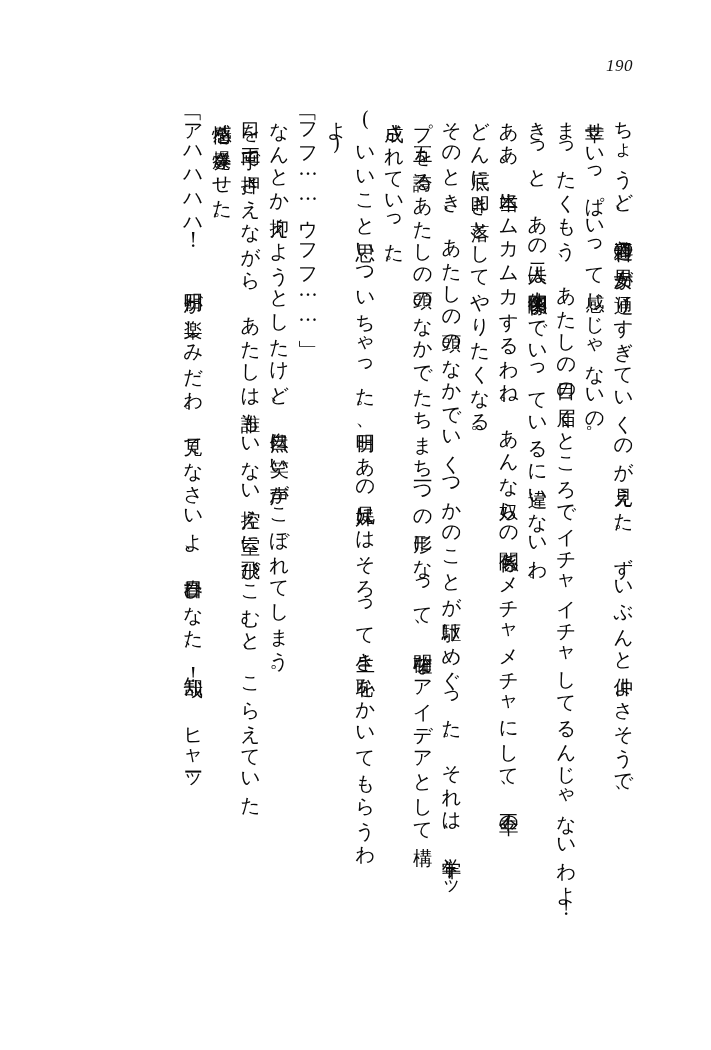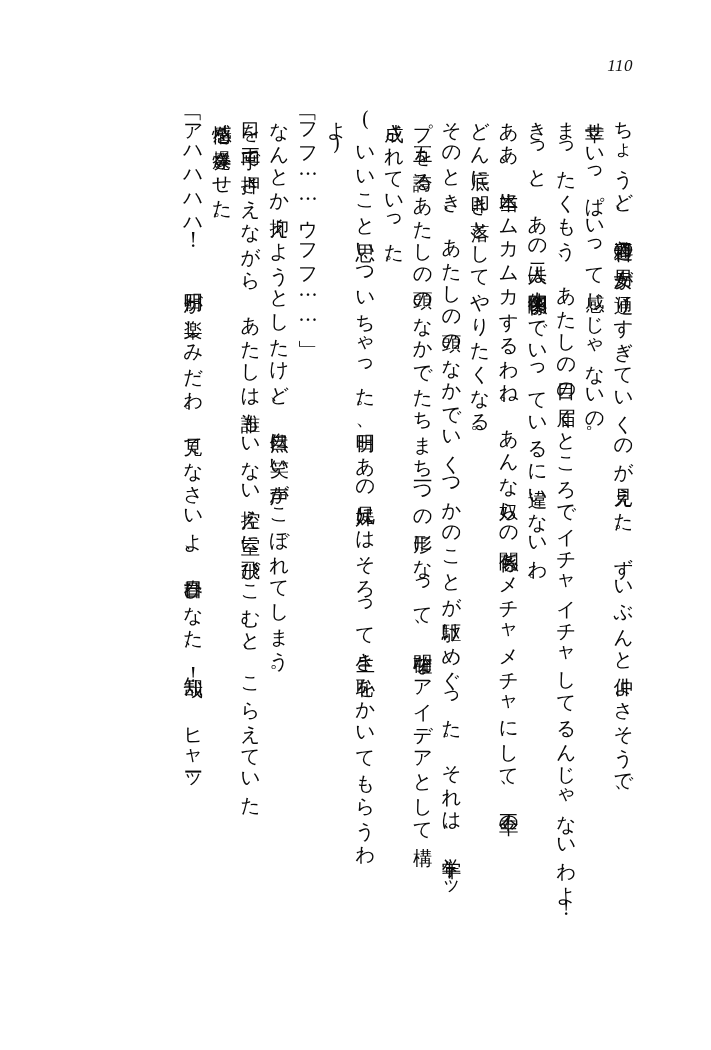--- a/index.html
+++ b/index.html
@@ -64,21 +64,21 @@
   }
 
   
   .vcol { font-weight: 400; }
 </style>
 </head>
 <body>
 
 <div id="page">
 
-  <div id="page-number">110</div>
+  <div id="page-number">190</div>
 
   <div id="text-block">
     <div class="vcol">ちょうど、普通科の男女が通りすぎていくのが見えた。ずいぶんと仲よさそうで、</div>
     <div class="vcol">幸せいっぱいって感じじゃないの。</div>
     <div class="vcol">まったくもう、あたしの目の届くところでイチャイチャしてるんじゃないわよ!</div>
     <div class="vcol">きっと、あの二人は肉体関係までいっているに違いないわ。</div>
     <div class="vcol">ああ、本当にムカムカするわね。あんな奴らの関係もメチャメチャにして、不幸の</div>
     <div class="vcol">どん底に叩き落としてやりたくなる。</div>
     <div class="vcol">そのとき、あたしの頭のなかでいくつかのことが駆けめぐった。それは、学年トッ</div>
     <div class="vcol">プ五を誇るあたしの頭のなかでたちまち一つの形になって、明確なアイデアとして構</div>

